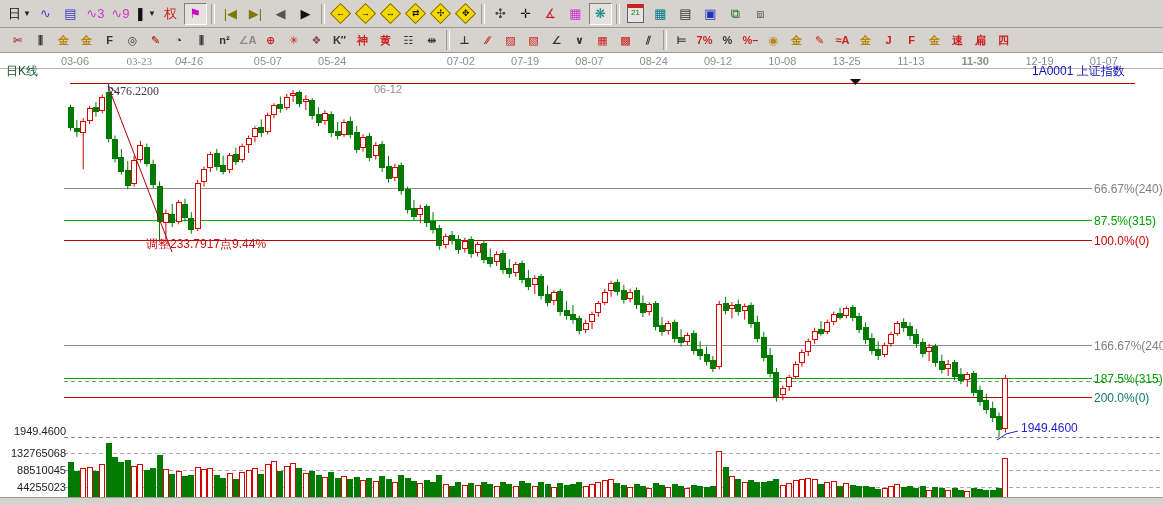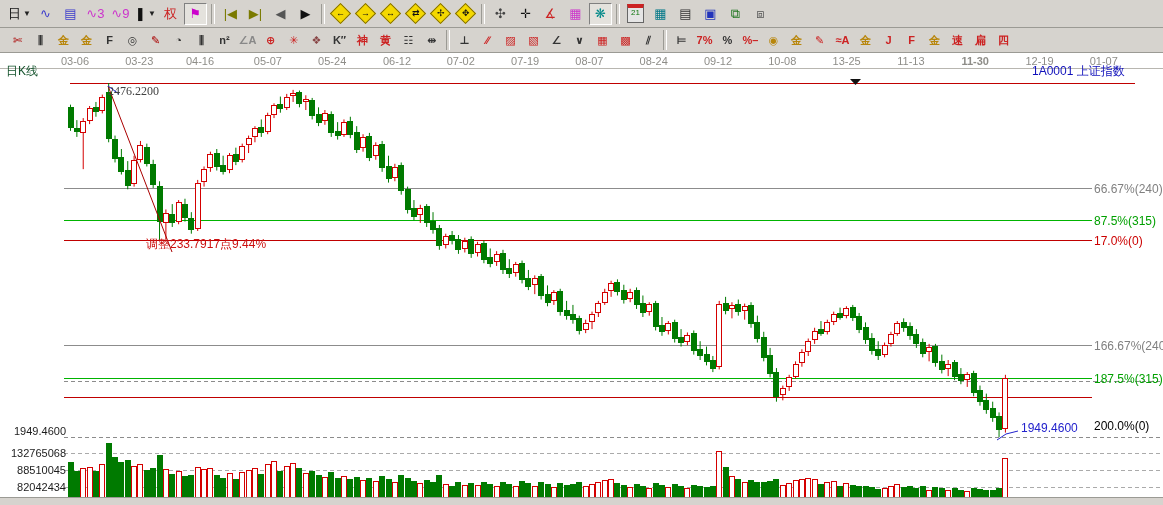--- a/index.html
+++ b/index.html
@@ -745,37 +745,37 @@
 
   <div class="ann" style="left:6px;top:63px;color:#14532d;">日K线</div>
   <div class="ann" style="left:1032px;top:63px;color:#1111bb;">1A0001 上证指数</div>
   <div class="ann" style="left:108px;top:84px;color:#404040;font-family:Liberation Serif, serif;">2476.2200</div>
   <div class="ann" style="left:146px;top:236px;color:#cc1111;">调整233.7917点9.44%</div>
   <div class="ann" style="left:1021px;top:421px;color:#2222cc;">1949.4600</div>
 
   <div class="lab scalelab" style="left:2px;top:425px;">1949.4600</div>
   <div class="lab scalelab" style="left:2px;top:447px;">132765068</div>
   <div class="lab scalelab" style="left:2px;top:464px;">88510045</div>
-  <div class="lab scalelab" style="left:2px;top:481px;">82042434</div>
+  <div class="lab scalelab" style="left:2px;top:481px;">44255023</div>
 <div class="lab datelab" style="left: 55px;">03-06</div>
-    <div class="lab datelab" style="left: 119.3px;">03-23</div>
-    <div class="lab datelab" style="left: 180px;">04-16</div>
+    <div class="lab datelab" style="left: 119.3px; font-family: Liberation Serif, serif;">03-23</div>
+    <div class="lab datelab" style="left: 169px; font-style: italic;">04-16</div>
     <div class="lab datelab" style="left: 247.9px;">05-07</div>
     <div class="lab datelab" style="left: 312.2px;">05-24</div>
-    <div class="lab datelab" style="left: 377px;">06-12</div>
+    <div class="lab datelab" style="left: 368px; margin-top: 28px;">06-12</div>
     <div class="lab datelab" style="left: 440.8px;">07-02</div>
     <div class="lab datelab" style="left: 505.1px;">07-19</div>
     <div class="lab datelab" style="left: 569.4px;">08-07</div>
     <div class="lab datelab" style="left: 633.7px;">08-24</div>
     <div class="lab datelab" style="left: 698px;">09-12</div>
     <div class="lab datelab" style="left: 762.3px;">10-08</div>
     <div class="lab datelab" style="left: 826.6px;">13-25</div>
     <div class="lab datelab" style="left: 890.9px;">11-13</div>
     <div class="lab datelab" style="left: 955.2px; font-weight: bold;">11-30</div>
     <div class="lab datelab" style="left: 1019.5px;">12-19</div>
     <div class="lab datelab" style="left: 1083.8px;">01-07</div>
     <div class="lab levlab" style="left: 1094px; top: 181.5px; color: rgb(128, 128, 128);">66.67%(240)</div>
     <div class="lab levlab" style="left: 1094px; top: 213.5px; color: rgb(0, 160, 0);">87.5%(315)</div>
-    <div class="lab levlab" style="left: 1094px; top: 233.5px; color: rgb(204, 0, 0);">17.0%(0)</div>
+    <div class="lab levlab" style="left: 1094px; top: 233.5px; color: rgb(204, 0, 0);">100.0%(0)</div>
     <div class="lab levlab" style="left: 1094px; top: 338.5px; color: rgb(128, 128, 128);">166.67%(240)</div>
     <div class="lab levlab" style="left: 1094px; top: 371.5px; color: rgb(0, 160, 0);">187.5%(315)</div>
-    <div class="lab levlab" style="left: 1094px; top: 390.5px; color: #000000; margin-top: 28px;">200.0%(0)</div>
+    <div class="lab levlab" style="left: 1094px; top: 390.5px; color: #0f766e;">200.0%(0)</div>
   </div>
 
 </body></html>

